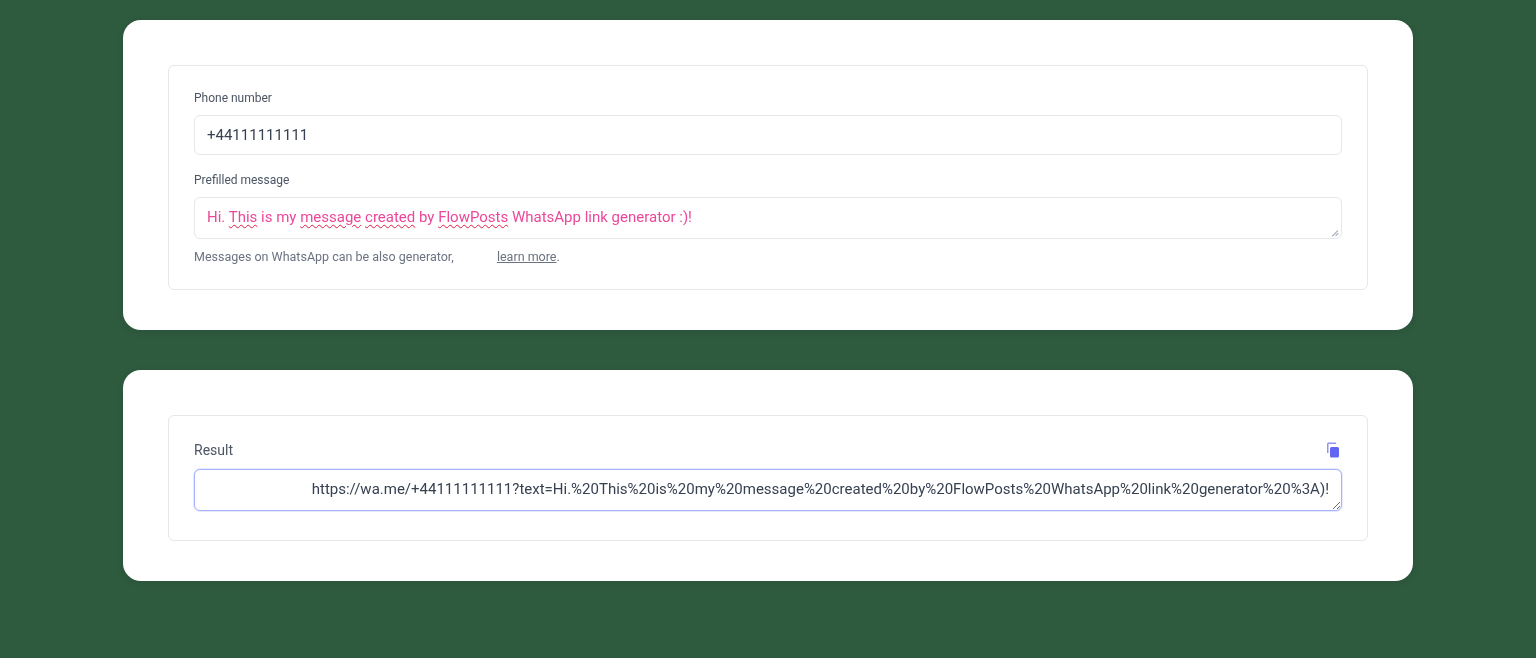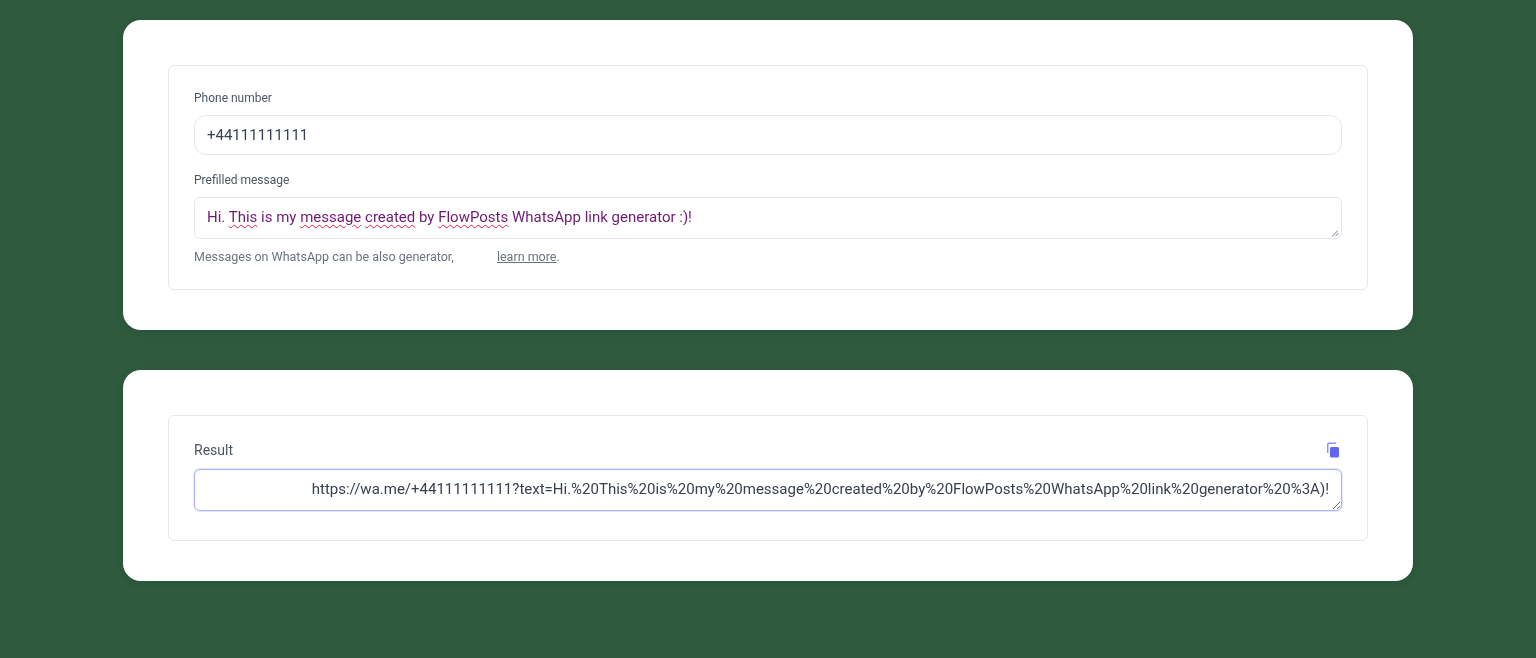--- a/index.html
+++ b/index.html
@@ -39,21 +39,21 @@
     .field-label {
       display: block;
       font-size: 12px;
       color: #4b5563;
       margin-bottom: 10px;
       font-weight: 400;
     }
     .text-input {
       width: 100%;
       border: 1px solid #e5e7eb;
-      border-radius: 12px;
+      border-radius: 6px;
       padding: 10px 12px;
       font-size: 15px;
       color: #374151;
       font-family: inherit;
       outline: none;
       background: #fff;
     }
     .spellcheck {
       text-decoration-line: underline;
       text-decoration-style: wavy;
@@ -103,21 +103,21 @@
       background: #fff;
       box-shadow: 0 0 0 1px rgba(99,102,241,0.15);
       text-align: right;
     }
     .message-display {
       width: 100%;
       border: 1px solid #e5e7eb;
       border-radius: 6px;
       padding: 10px 12px;
       font-size: 15px;
-      color: #701a75;
+      color: #ec4899;
       background: #fff;
       min-height: 42px;
       position: relative;
       cursor: text;
       overflow: hidden;
     }
     .resize-handle {
       position: absolute;
       bottom: 1px;
       right: 1px;

